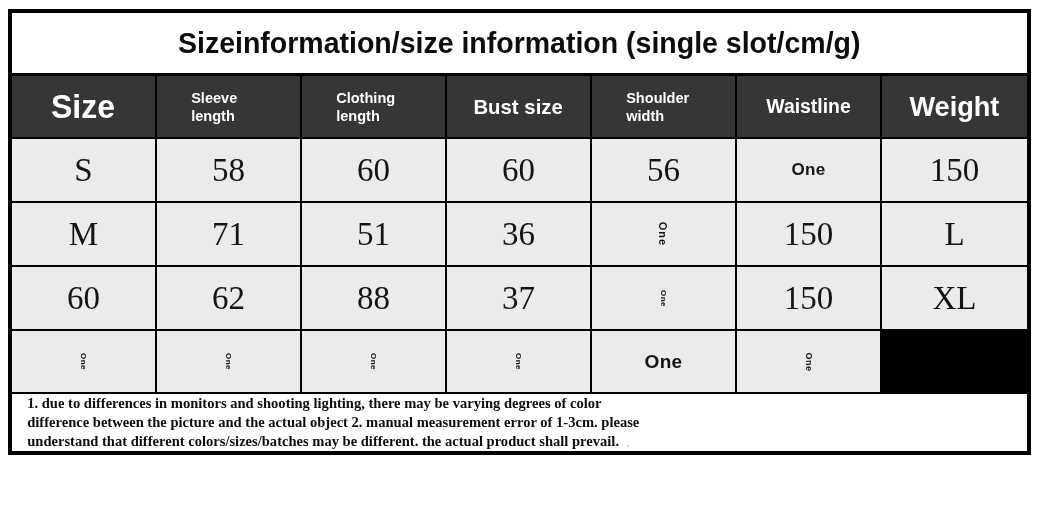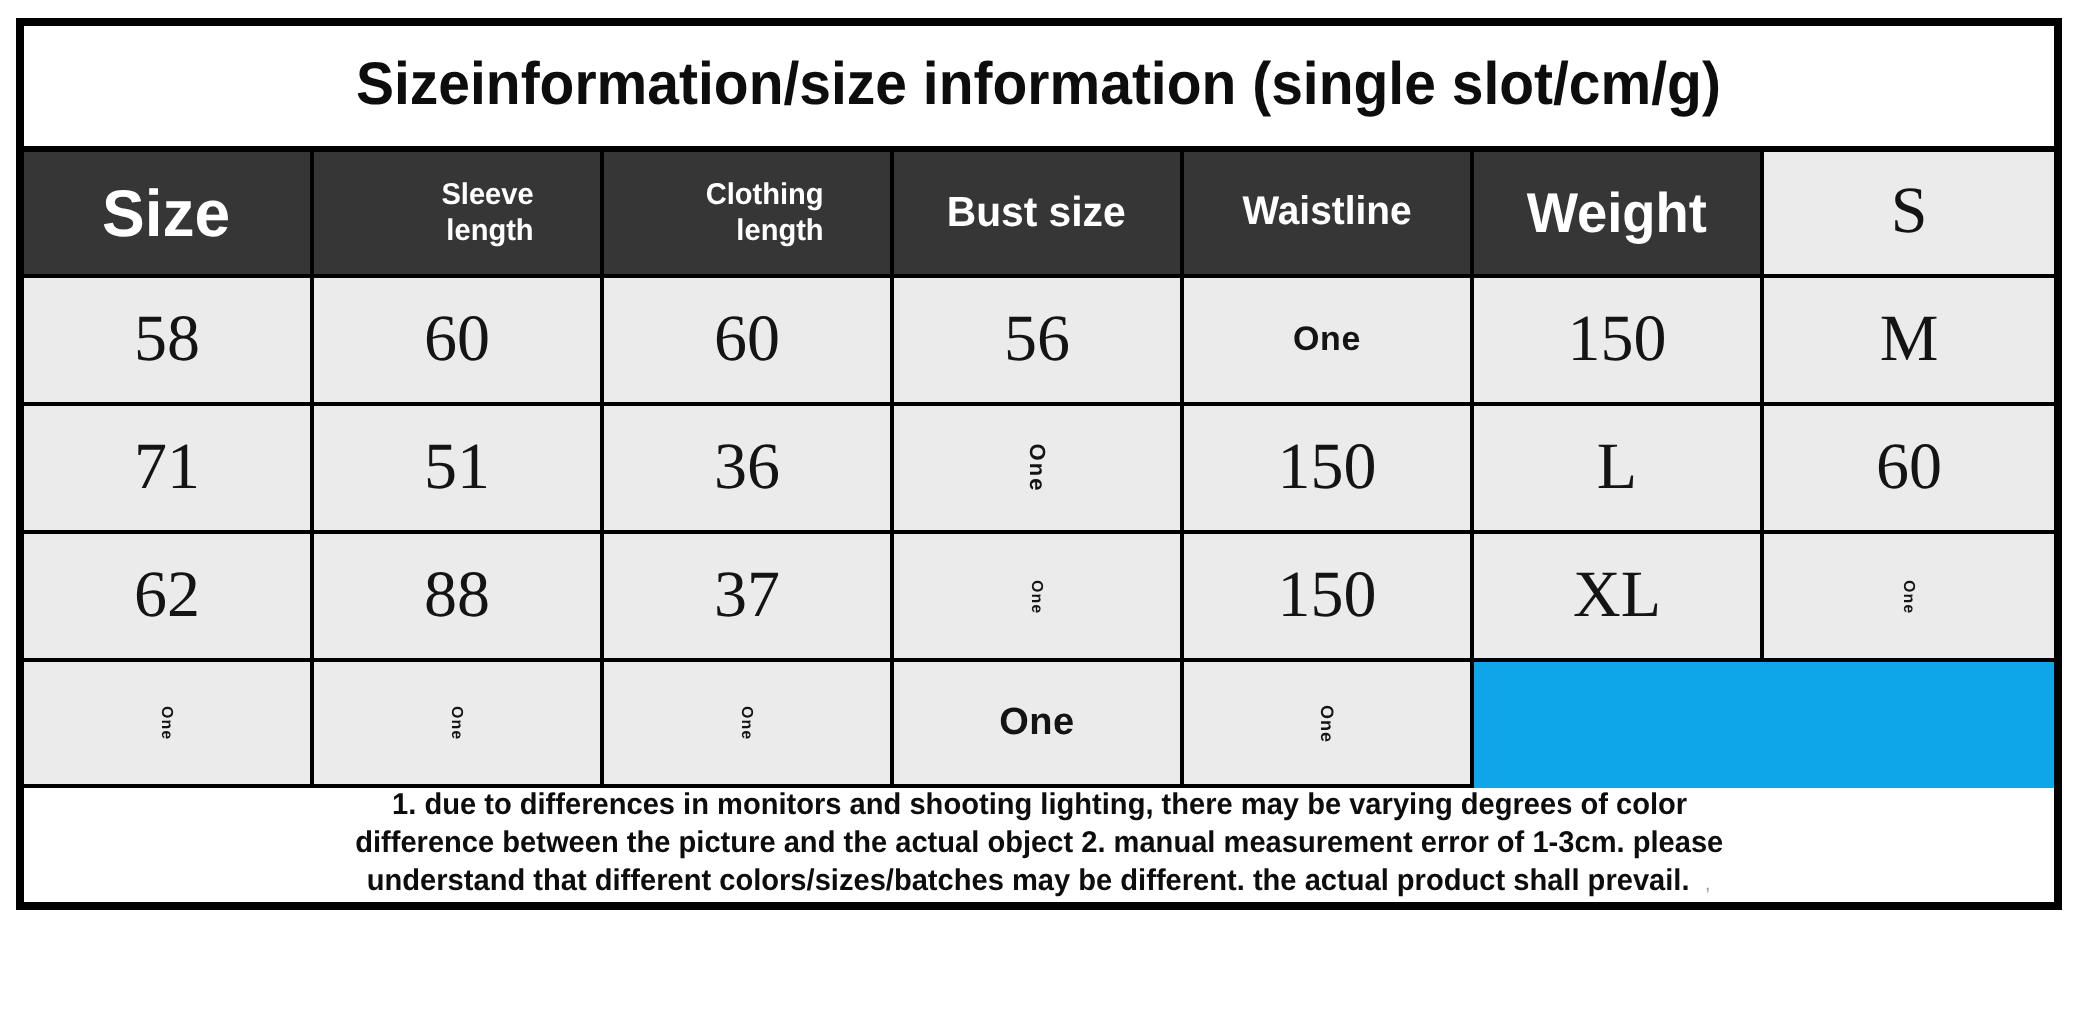--- a/index.html
+++ b/index.html
@@ -8,21 +8,21 @@
     width: 1038px; height: 513px;
     position: relative;
     font-family: "Liberation Sans", sans-serif;
     overflow: hidden;
   }
   .chart-box {
     position: absolute;
     left: 8px; top: 9px;
     width: 1023px; height: 446px;
     border: 4px solid #000;
-    background: #0ea5e9;
+    background: #000000;
   }
   
   .title-bar {
     height: 63px;
     border-bottom: 3px solid #000;
     display: flex; align-items: center; justify-content: center;
     background: #ffffff;
   }
   .title-bar span {
     font-size: 30px; font-weight: 700; color: #0d0d0d;
@@ -37,21 +37,21 @@
     width: 100%;
   }
   .cell {
     display: flex; align-items: center; justify-content: center;
     border-right: 2px solid #000;
     border-bottom: 2px solid #000;
     overflow: hidden;
   }
   .cell:nth-child(7n) { border-right: none; }
   
-  .hd { background: #363636; color: #ffffff; text-align: right; }
+  .hd { background: #363636; color: #ffffff; text-align: left; }
   .hd span { font-weight: 700; transform: scaleX(0.97); }
   .hd-size span   { font-size: 33px; }
   .hd-small span  { font-size: 15px; line-height: 1.15; display: inline-block; max-width: 78px; }
   .hd-bust span   { font-size: 21px; }
   .hd-waist span  { font-size: 20px; }
   .hd-weight span { font-size: 28px; }
   
   .bd { background: #ebebeb; color: #141414; }
   .c-serif span {
     font-family: "Liberation Serif", "DejaVu Serif", serif;
@@ -64,22 +64,23 @@
     transform: rotate(90deg);
     font-size: 11px; font-weight: 600; letter-spacing: 1px;
     white-space: nowrap;
   }
   .vone.sm span { font-size: 8px; letter-spacing: 0.5px; }
   .vone.md span { font-size: 9px; letter-spacing: 0.5px; }
   
   .footer {
     height: 57px;
     display: flex; flex-direction: column;
-    align-items: center; justify-content: center;
+    justify-content: center;
     background: #ffffff;
+    font-family: Liberation Serif, serif;
   }
   .footer .fline {
     font-size: 15px; font-weight: 700; color: #0d0d0d;
     line-height: 1.25; white-space: nowrap;
     transform: scaleX(0.97);
   }
   .footer-mark {
     font-size: 10px; font-weight: 400; color: #9a9a9a; margin-left: 8px;
   }
 </style>
@@ -98,20 +99,23 @@
         <span>Size</span>
       </div>
     <div class="cell hd hd-small">
         <span>Sleeve length</span>
       </div>
     <div class="cell hd hd-small">
         <span>Clothing length</span>
       </div>
     <div class="cell hd hd-bust">
         <span>Bust size</span>
+      </div>
+    <div class="cell hd hd-small">
+        <span>Shoulder width</span>
       </div>
     <div class="cell hd hd-waist">
         <span>Waistline</span>
       </div>
     <div class="cell hd hd-weight">
         <span>Weight</span>
       </div>
 
     <div class="cell bd c-serif">
         <span>S</span>

